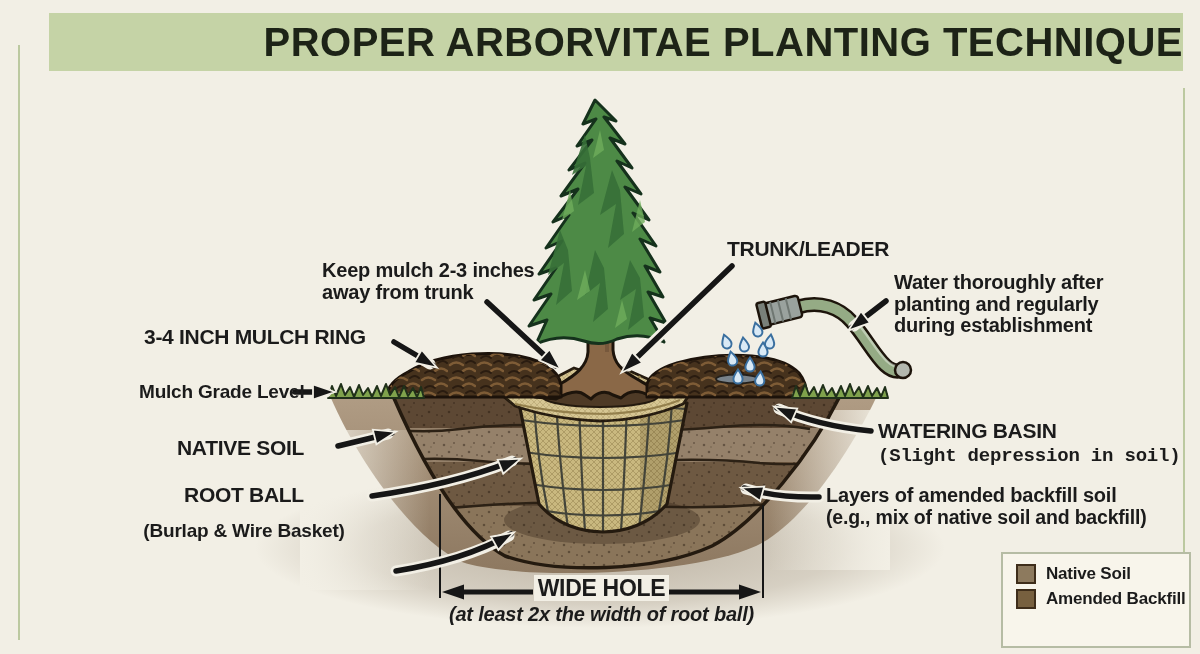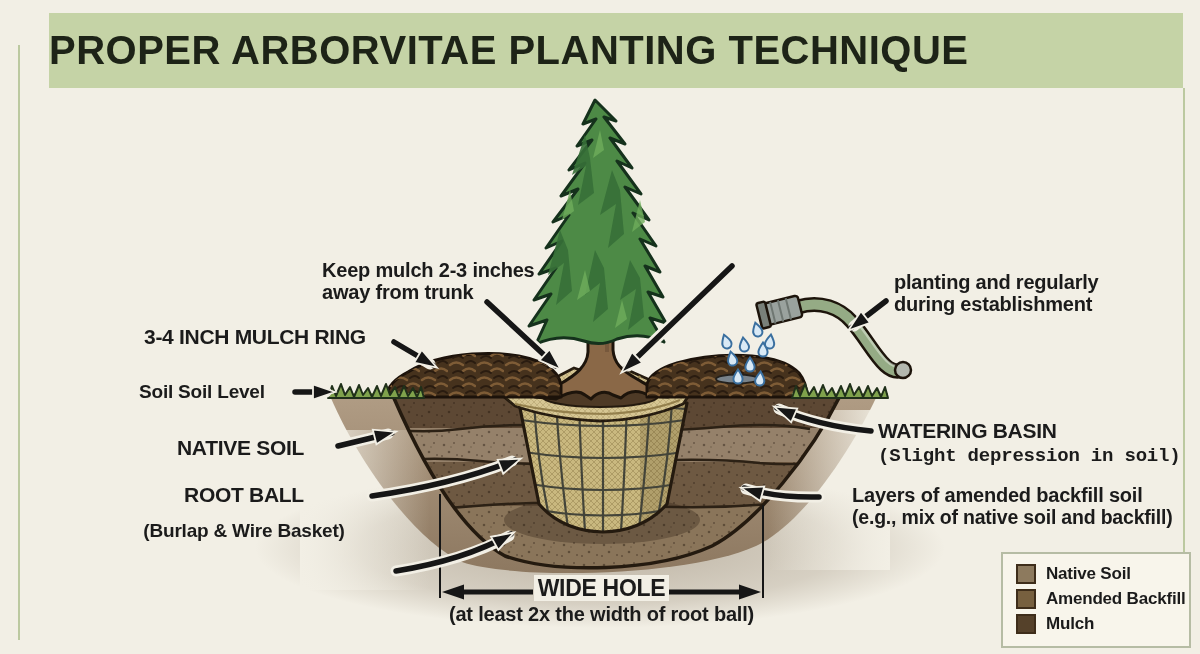--- a/index.html
+++ b/index.html
@@ -4,22 +4,22 @@
 <style>
   html,body{margin:0;padding:0;}
   .stage{
     position:relative; width:1200px; height:654px; overflow:hidden;
     background:#f2efe5; font-family:"Liberation Sans", sans-serif; color:#1b1b1b;
   }
   .frame-left,.frame-right{position:absolute; width:2px; background:#bcc9a0;}
   .frame-left{left:18px; top:45px; height:595px;}
   .frame-right{left:1183px; top:88px; height:552px;}
   .header-band{
-    position:absolute; left:49px; top:13px; width:1134px; height:75px;
-    background:#c5d3a6; display:flex; align-items:center; justify-content:flex-start;
+    position:absolute; left:49px; top:13px; width:1134px; height:58px;
+    background:#c5d3a6; display:flex; align-items:center; justify-content:flex-end;
   }
   .title{
     font-size:40px; font-weight:800; letter-spacing:0.5px; color:#1d2317;
   }
   .illustration{position:absolute; left:0; top:0; z-index:1;}
   .lbl{position:absolute; z-index:2; line-height:1.08; white-space:nowrap;}
   .lbl .caps{font-size:21px; font-weight:800; letter-spacing:-0.3px;}
   .lbl .reg{font-size:20px; font-weight:600; letter-spacing:-0.2px;}
   .lbl .sub{font-size:19px; font-weight:600; letter-spacing:-0.2px;}
   .r{text-align:center;}
@@ -28,25 +28,25 @@
   #lbl-ring{left:144px; top:326px;}
   #lbl-grade{left:139px; top:382px;}
   #lbl-native{left:177px; top:437px;}
   #lbl-rootball{left:120px; top:484px; width:248px;}
   #lbl-rootball .sub{margin-top:14px;}
   #lbl-firmly{left:139px; top:549px; width:247px;}
   #lbl-trunk{left:727px; top:238px;}
   #lbl-water{left:894px; top:272px;}
   #lbl-basin{left:878px; top:420px;}
   #lbl-basin .sub{margin-top:3px;font-family:Liberation Mono, monospace;}
-  #lbl-layers{left:826px; top:485px;margin-left:26px;}
+  #lbl-layers{left:826px; top:485px;}
   #lbl-layers .sub{font-size:19.5px;}
   #lbl-widehole{left:440px; top:576px; width:323px;}
   #lbl-widehole .caps{font-size:23px; background:#f2efe5; padding:0 4px;}
-  #lbl-widehole .sub{font-size:20px; display:block; margin-top:3px;}
+  #lbl-widehole .sub{font-size:20px; display:block; margin-top:3px;font-style:italic;}
   .legend{
     position:absolute; left:1001px; top:552px; width:190px; height:96px; z-index:2;
     border:2px solid #b6bca4; background:#f8f5eb; box-sizing:border-box;
     padding:10px 0 0 13px;
   }
   .legend-row{display:flex; align-items:center; gap:10px; margin-bottom:5px;}
   .swatch{width:20px; height:20px; border:2px solid #3e2d1a; box-sizing:border-box; flex:0 0 auto;}
   .legend-label{font-size:17px; font-weight:600; letter-spacing:-0.2px;}
 </style>
 </head>
@@ -286,35 +286,39 @@
   <div class="lbl" id="lbl-keep">
     <div class="reg">Keep mulch 2-3 inches</div>
     <div class="reg">away from trunk</div>
   </div>
 
   <div class="lbl" id="lbl-ring">
     <div class="caps">3-4 INCH MULCH RING</div>
   </div>
 
   <div class="lbl" id="lbl-grade">
-    <div class="reg" style="font-size:19px">Soil Soil Level</div>
+    <div class="reg" style="font-size:19px">Mulch Grade Level</div>
   </div>
 
   <div class="lbl" id="lbl-native">
     <div class="caps">NATIVE SOIL</div>
   </div>
 
   <div class="lbl r" id="lbl-rootball">
     <div class="caps">ROOT BALL</div>
     <div class="sub">(Burlap &amp; Wire Basket)</div>
   </div>
 
 
+  <div class="lbl" id="lbl-trunk">
+    <div class="caps">TRUNK/LEADER</div>
+  </div>
 
   <div class="lbl" id="lbl-water">
+    <div class="reg">Water thoroughly after</div>
     <div class="reg">planting and regularly</div>
     <div class="reg">during establishment</div>
   </div>
 
   <div class="lbl" id="lbl-basin">
     <div class="caps">WATERING BASIN</div>
     <div class="sub">(Slight depression in soil)</div>
   </div>
 
   <div class="lbl" id="lbl-layers">
@@ -329,19 +333,15 @@
 
   <div class="legend">
     <div class="legend-row">
       <div class="swatch" style="background-color: rgb(141, 122, 94);"></div>
       <div class="legend-label">Native Soil</div>
     </div>
     <div class="legend-row">
       <div class="swatch" style="background-color: rgb(119, 96, 63);"></div>
       <div class="legend-label">Amended Backfill</div>
     </div>
-    <div class="legend-row">
-      <div class="swatch" style="background-color: rgb(85, 65, 42);"></div>
-      <div class="legend-label">Mulch</div>
-    </div>
   </div>
 
 </div>
 
 </body></html>

